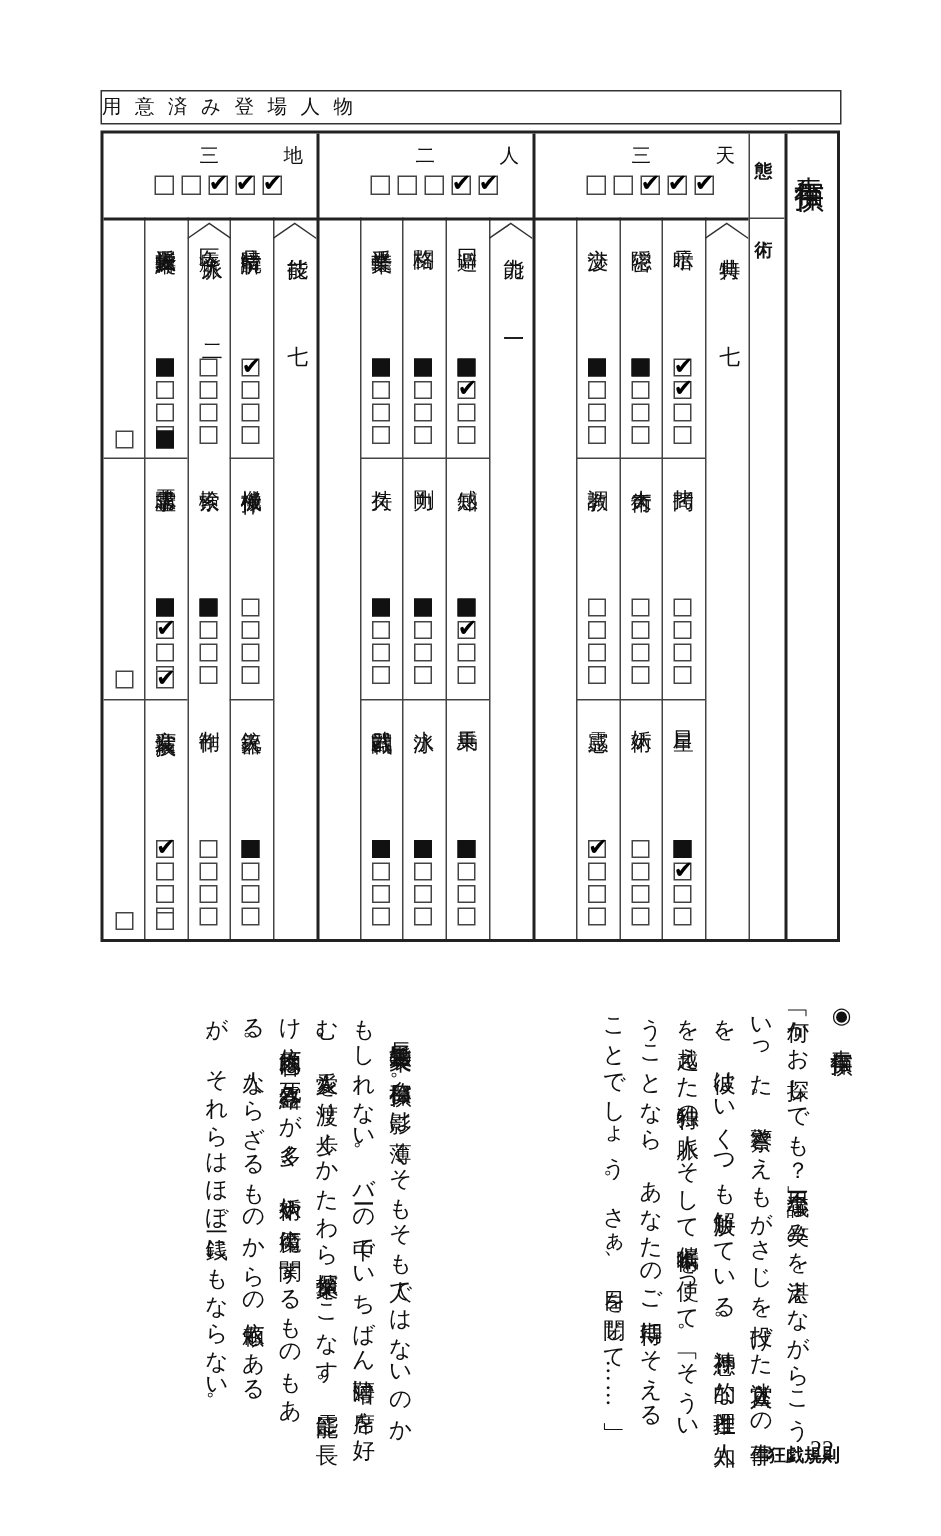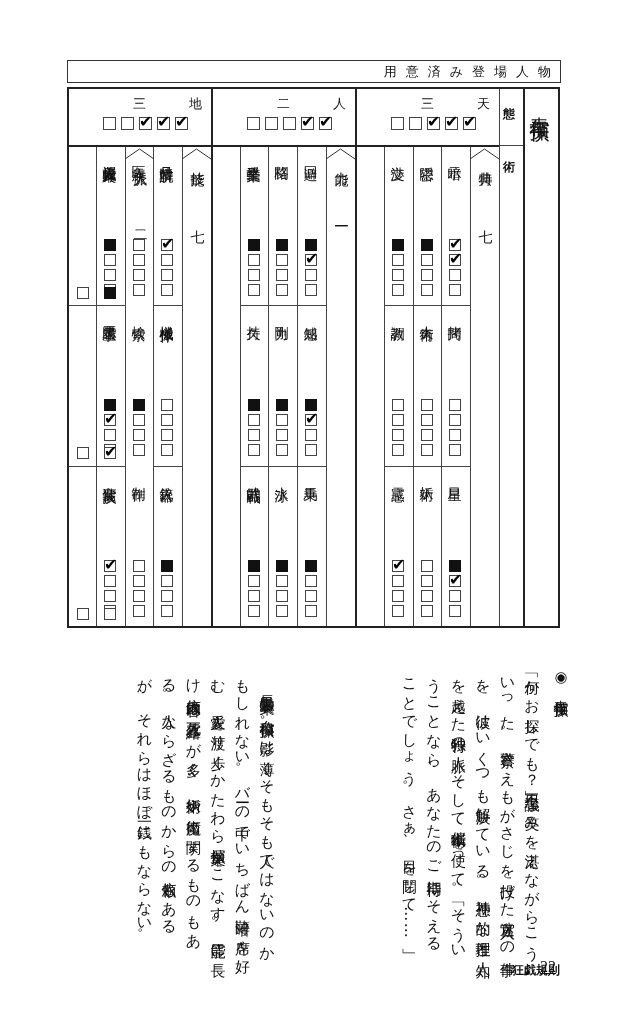--- a/index.html
+++ b/index.html
@@ -1,20 +1,20 @@
 <!DOCTYPE html>
 <html><head>
 <meta charset="utf-8">
 <style>
   html, body { margin:0; padding:0; background:#ffffff; }
   body { width:627px; height:1024px; position:relative; overflow:hidden;
          font-family:"DejaVu Serif","Liberation Serif",serif; color:#111; }
   .abs { position:absolute; }
   .title-box { left:67px; top:60px; width:492px; height:21px; border:1px solid #333;
-               text-align:right; font-size:13px; line-height:21px; letter-spacing:9px; }
+               text-align:left; font-size:13px; line-height:21px; letter-spacing:9px; }
   .sheet { left:67px; top:87px; width:493px; height:541px; border:2px solid #222; box-sizing:border-box; }
   .vline { position:absolute; top:0; bottom:0; width:0; border-left:1px solid #444; }
   .vline.thick { border-left:2px solid #222; }
   .hline { position:absolute; height:0; border-top:1px solid #444; }
   .hline.thick { border-top:2px solid #222; }
   .vtext { writing-mode:vertical-rl; text-orientation:upright; font-size:14px; line-height:1;
            letter-spacing:1px; position:absolute; }
   .boxes { position:absolute; left:6px; width:14px; display:flex; flex-direction:column; gap:3px; }
   .bx { width:12px; height:12px; border:1px solid #444; background:#fff; position:relative; box-sizing:border-box; }
   .bx.filled { background:#111; border-color:#111; }

